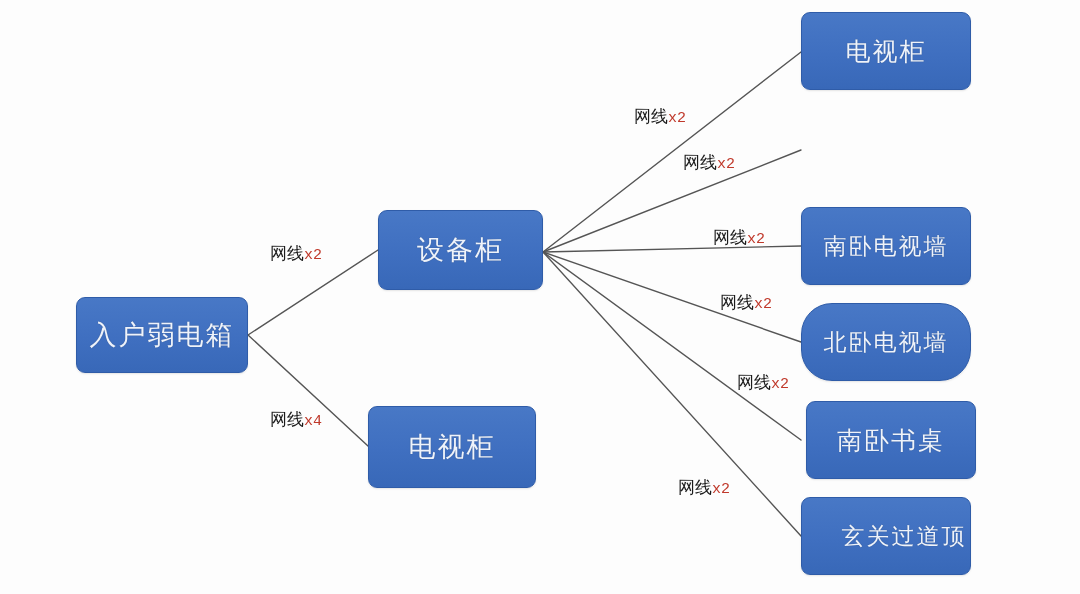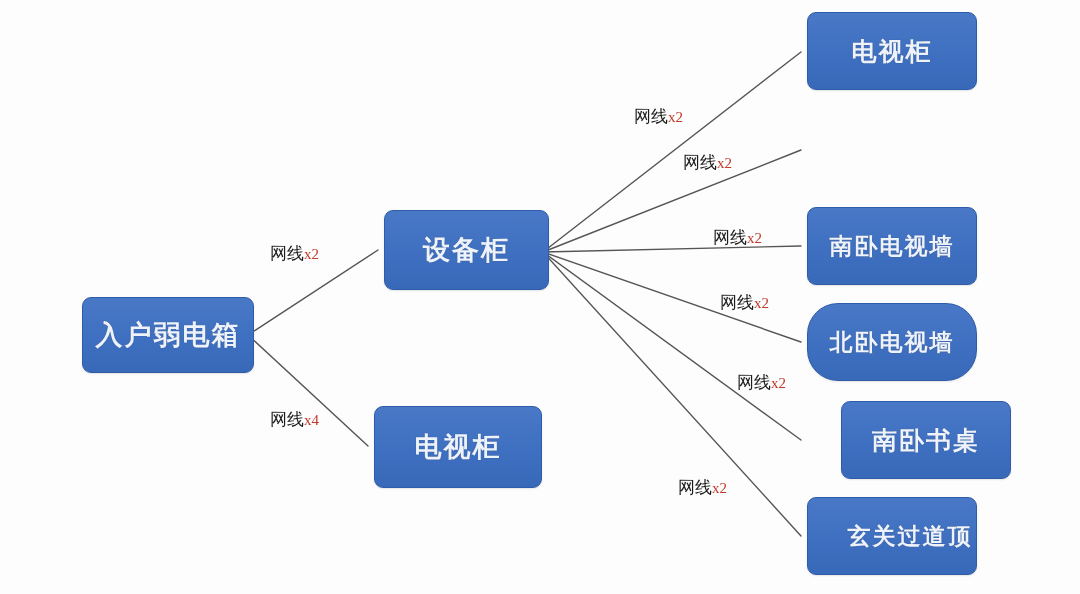--- a/index.html
+++ b/index.html
@@ -29,37 +29,36 @@
     box-sizing: border-box;
     background: linear-gradient(180deg, #4878c6 0%, #3f6fc0 55%, #3868b8 100%);
     border: 1px solid #2f5ca8;
     border-radius: 9px;
     color: #eef3fb;
     display: flex;
     align-items: center;
     justify-content: center;
     text-align: center;
     letter-spacing: 2px;
-    font-weight: 700;
+    font-weight: 400;
     text-shadow: 0 0 1px rgba(0,0,0,0.35);
     box-shadow: 0 1px 2px rgba(0,0,0,0.10);
     z-index: 3;
-    margin-left: 6px;
   }
   .node.big { font-size: 27px; }
   .node.mid { font-size: 25px; }
   .node.small { font-size: 23px; }
 
   .edge-label {
     position: absolute;
     z-index: 4;
     color: #1c1c1c;
     font-size: 17px;
     white-space: nowrap;
-    font-family: Liberation Serif, serif;
+    font-family: Liberation Mono, monospace;
   }
   .edge-label .count {
     color: #c0392b;
     font-size: 15px;
   }
   #note {
     position: absolute;
     left: 58px;
     top: 40px;
     font-size: 19px;
@@ -108,21 +107,21 @@
 
 
   <div class="node small" style="left:801px; top:207px; width:170px; height:78px;">
     <span>南卧电视墙</span>
   </div>
 
   <div class="node small" style="left:801px; top:303px; width:170px; height:78px;border-radius:31px;">
     <span>北卧电视墙</span>
   </div>
 
-  <div class="node mid" style="left:835px; top:401px; width:170px; height:78px;">
+  <div class="node mid" style="left:806px; top:401px; width:170px; height:78px;">
     <span>南卧书桌</span>
   </div>
 
   <div class="node small" style="left:801px; top:497px; width:170px; height:78px;padding-left:36px;">
     <span>玄关过道顶</span>
   </div>
 
   <div class="edge-label" style="left:270px; top:242px;">
     <span>网线</span><span class="count">x2</span>
   </div>

